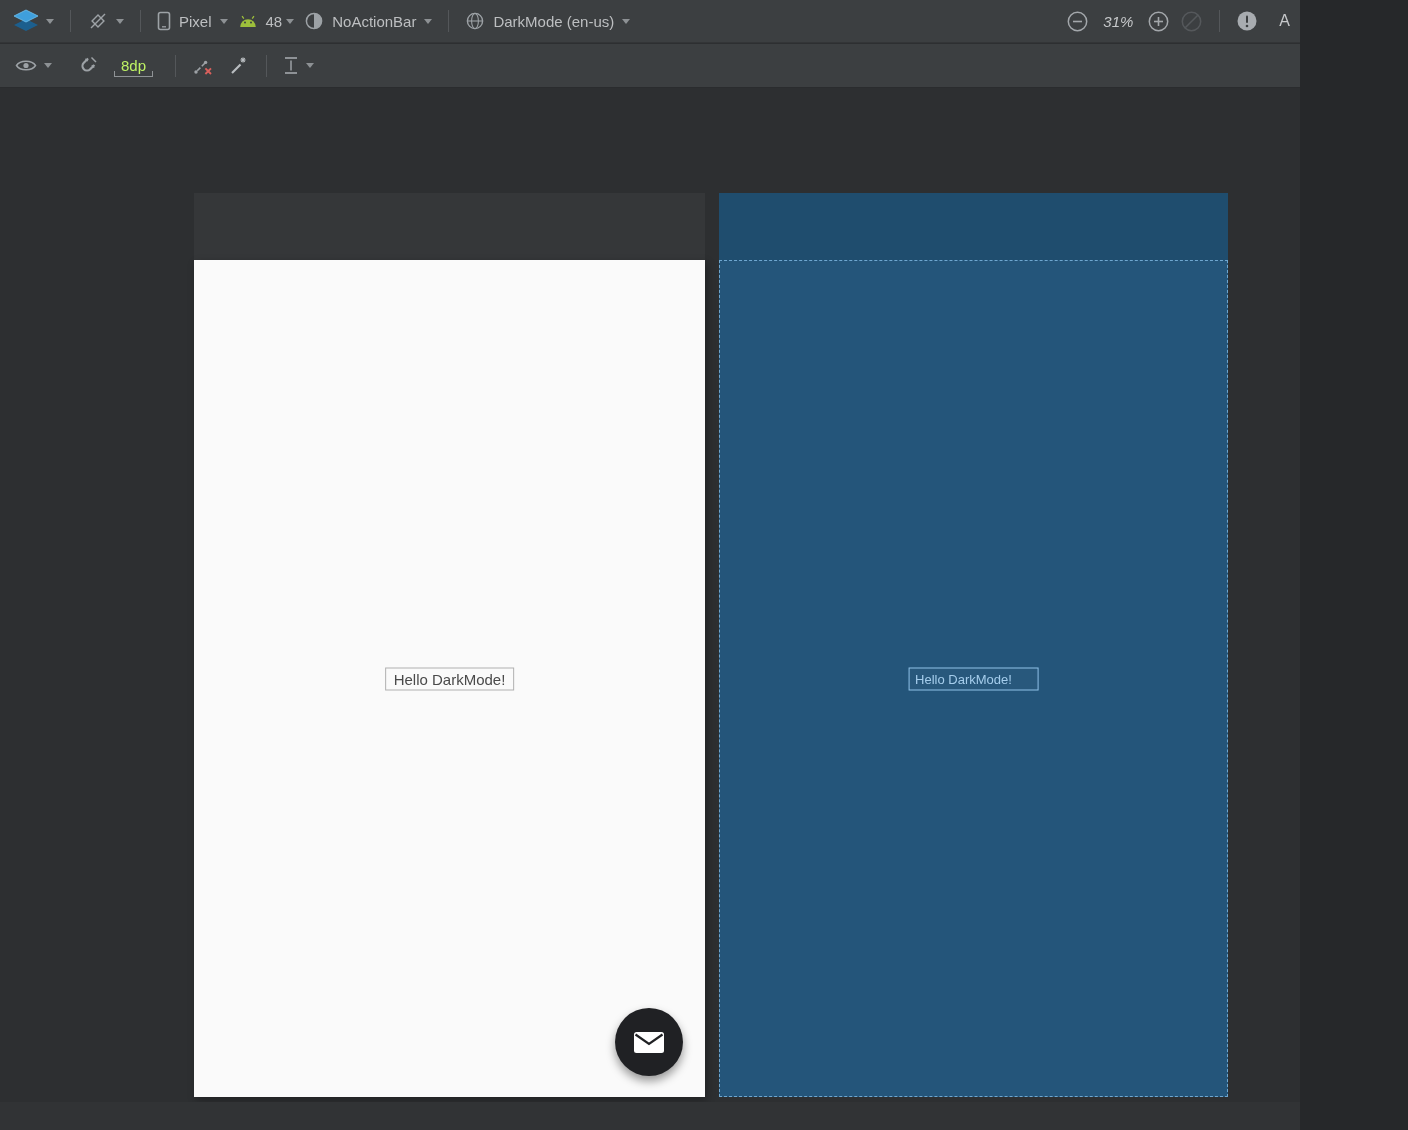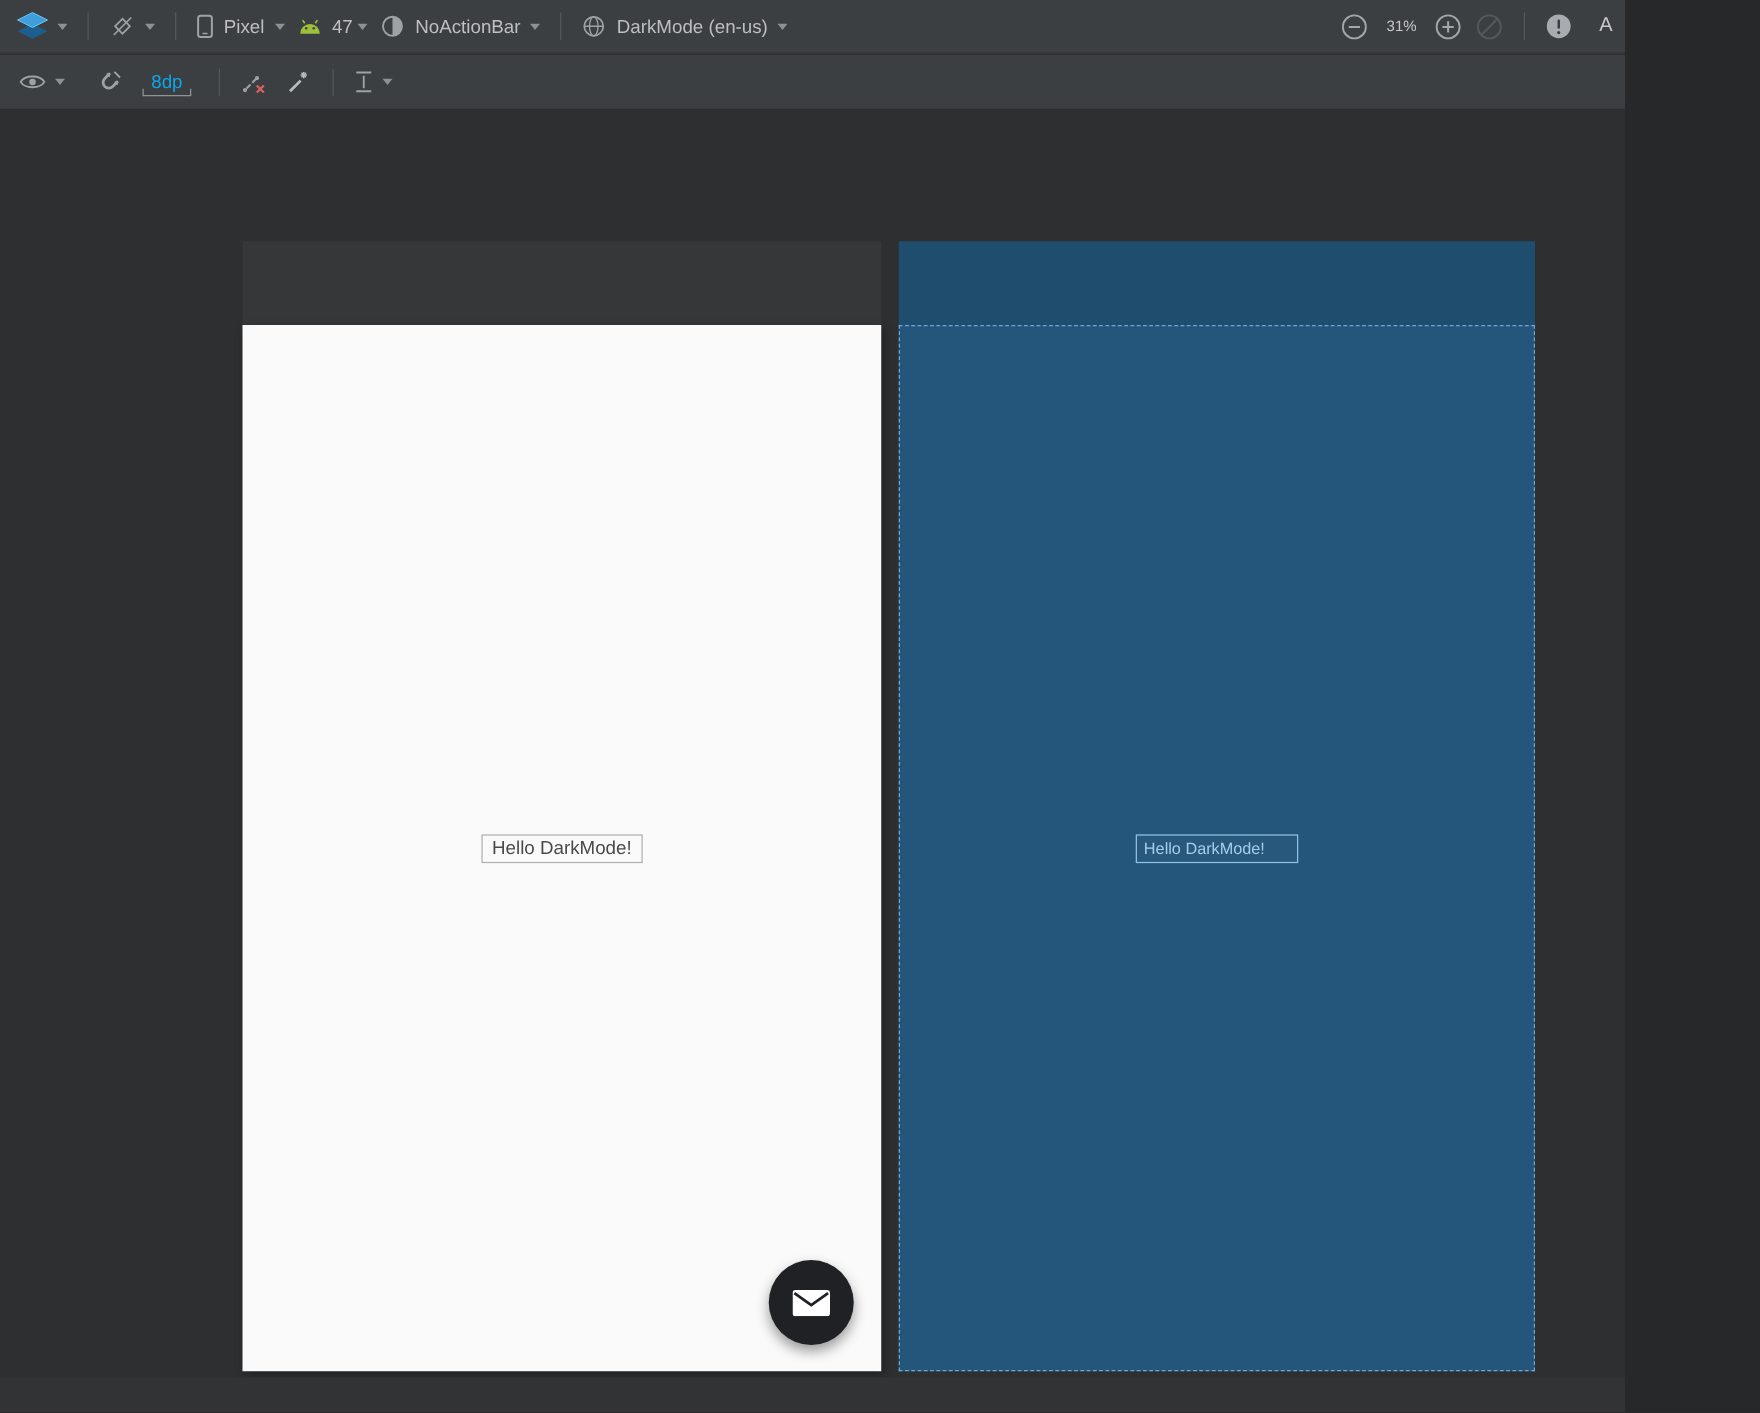--- a/index.html
+++ b/index.html
@@ -12,25 +12,25 @@
   .toolbar-top{top:0;height:43px;border-bottom:1px solid #333537;padding:0 10px 0 8px;}
   .toolbar-second{top:44px;height:44px;border-bottom:1px solid #2a2c2e;padding:0 10px;}
   .tb-btn{display:flex;align-items:center;padding:4px 5px;border-radius:3px;}
   .tb-btn.disabled{opacity:.55;}
   .tb-label{color:#bdbfc1;font-size:15px;margin:0 1px 0 8px;white-space:nowrap;}
   .caret{width:0;height:0;border-left:4px solid transparent;border-right:4px solid transparent;
          border-top:5px solid #8d9194;margin-left:7px;}
   .caret.tight{margin-left:3px;}
   .sep{width:1px;height:22px;background:#54575a;margin:0 11px;}
   .spacer{flex:1;}
-  .zoom-label{color:#c6c8ca;font-size:12px;margin:0 9px;}
+  .zoom-label{color:#c6c8ca;font-size:15px;margin:0 9px;font-style:italic;}
   .partial-label{color:#c6c8ca;font-size:16px;margin-left:16px;}
 
   .dp-wrap{margin:0 6px;}
-  .dp-underline{position:relative;display:inline-block;color:#0ea5e9;font-size:15px;
+  .dp-underline{position:relative;display:inline-block;color:#bef264;font-size:15px;
                 padding:2px 7px;border-bottom:1px solid #8f9396;}
   .dp-underline::before,.dp-underline::after{content:"";position:absolute;bottom:0;width:1px;
                 height:5px;background:#8f9396;}
   .dp-underline::before{left:0;}
   .dp-underline::after{right:0;}
 
   
   .canvas{position:absolute;top:89px;left:0;right:0;bottom:0;background:#2d2f31;}
   .device{position:absolute;top:104px;height:904px;margin-left:16px;}
   .device-design{left:178px;width:511px;}
@@ -104,21 +104,21 @@
     <div class="tb-btn">
       <span>
         <svg width="20" height="14" viewBox="0 0 20 14">
           <path d="M2.2 13 a7.8 7.8 0 0 1 15.6 0 Z" fill="#9dbf3b"></path>
           <line x1="5.8" y1="4.6" x2="4.1" y2="2.1" stroke="#9dbf3b" stroke-width="1.3"></line>
           <line x1="14.2" y1="4.6" x2="15.9" y2="2.1" stroke="#9dbf3b" stroke-width="1.3"></line>
           <circle cx="7" cy="8.6" r="1" fill="#3c3f41"></circle>
           <circle cx="13" cy="8.6" r="1" fill="#3c3f41"></circle>
         </svg>
       </span>
-      <span class="tb-label">47</span>
+      <span class="tb-label">48</span>
       <span class="caret tight"></span>
     </div>
 
     <div class="tb-btn">
       <span>
         <svg width="20" height="20" viewBox="0 0 20 20">
           <circle cx="10" cy="10" r="7.6" fill="none" stroke="#9da2a6" stroke-width="1.5"></circle>
           <path d="M10 2.4 a7.6 7.6 0 0 1 0 15.2 Z" fill="#9da2a6"></path>
         </svg>
       </span>

